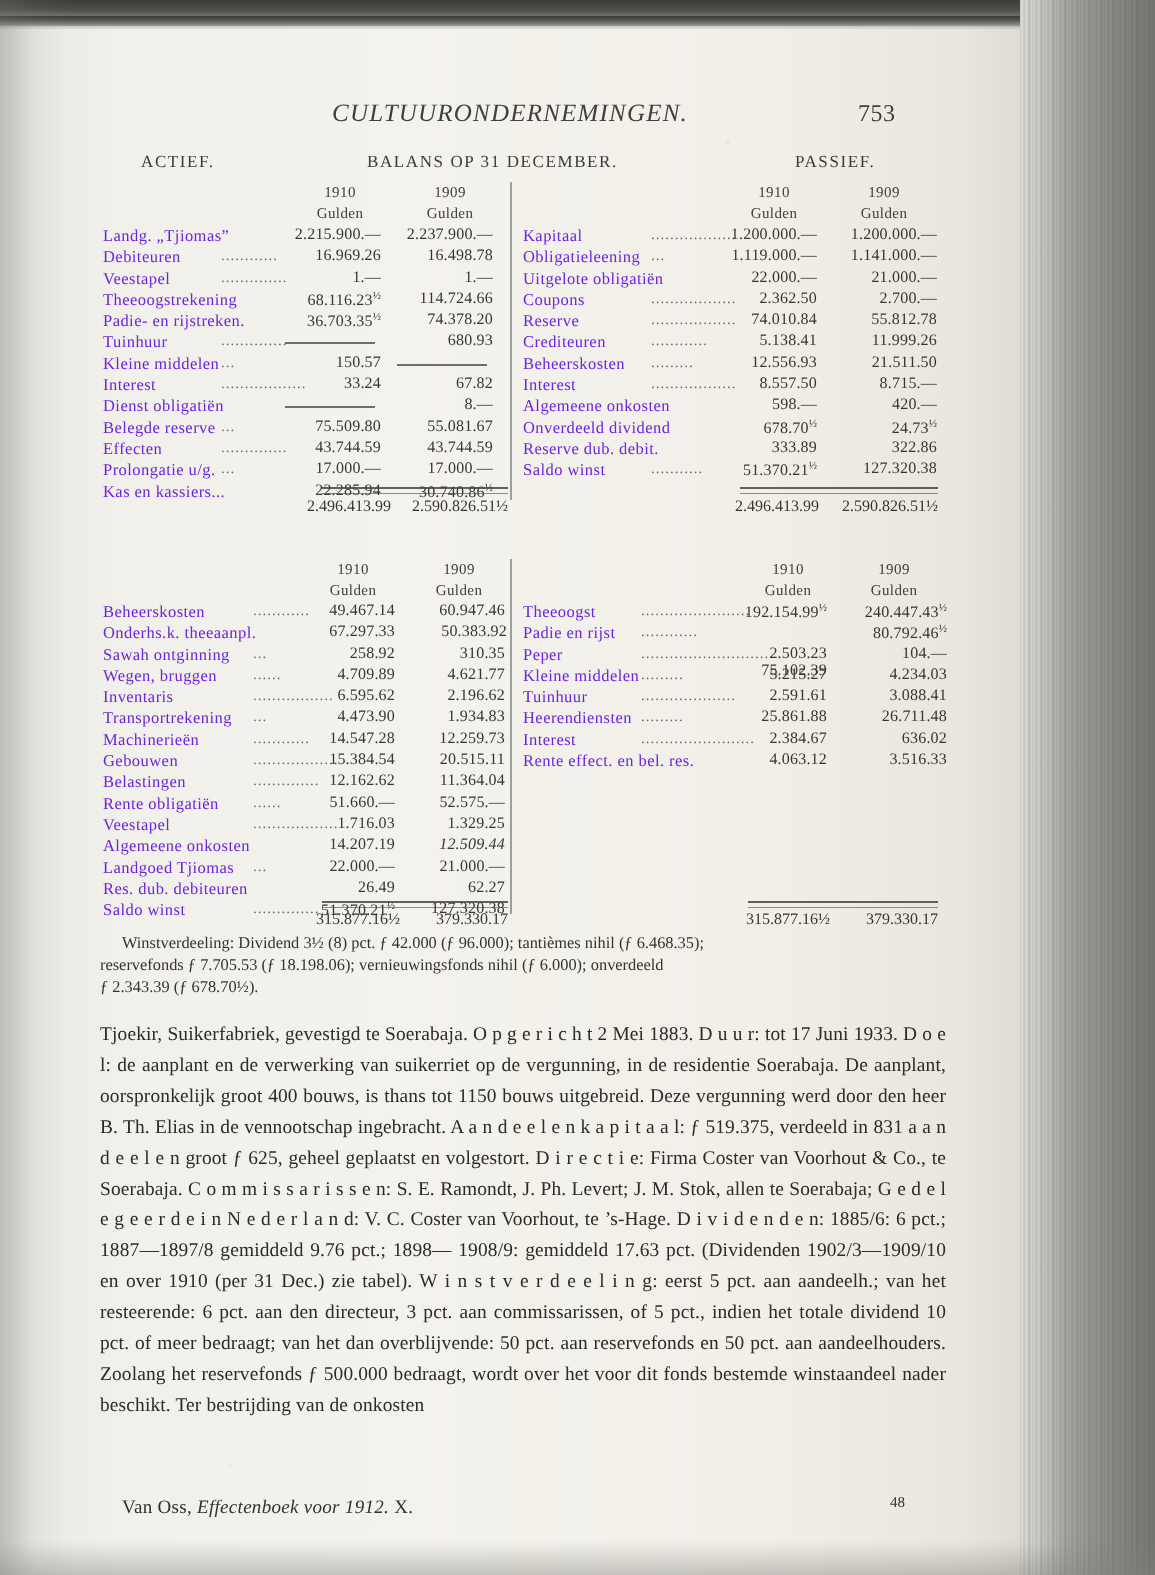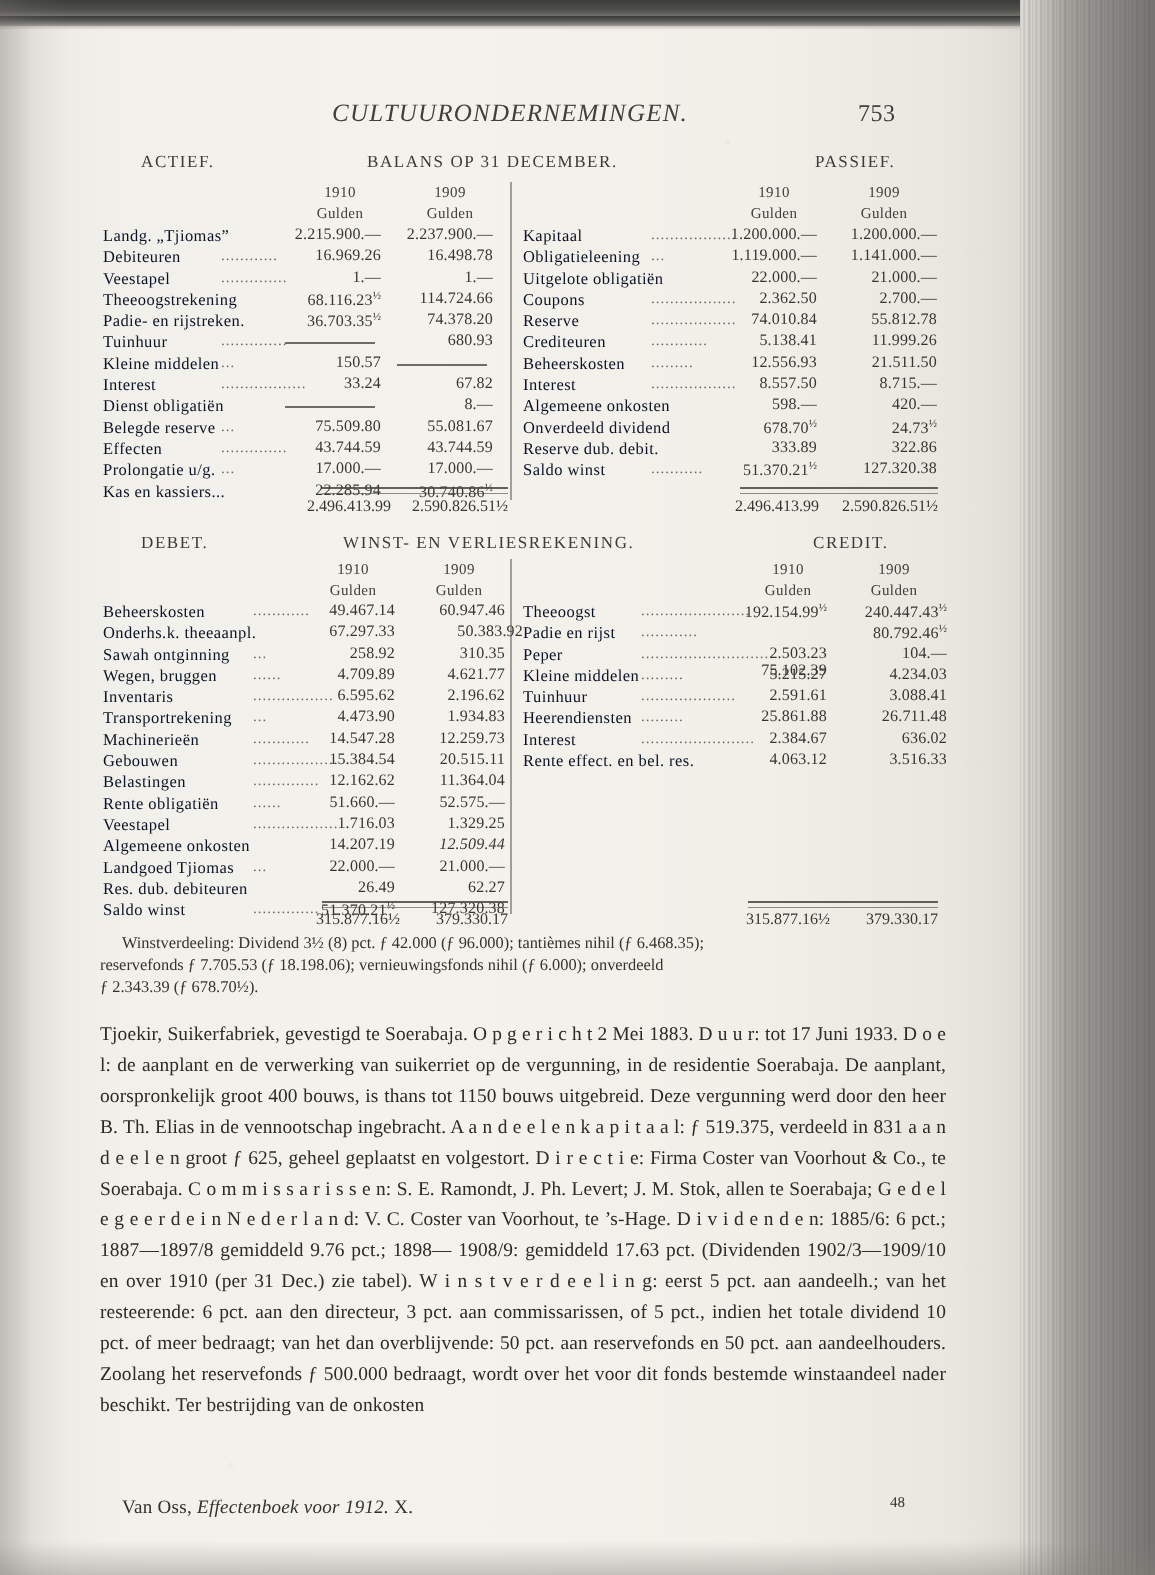--- a/index.html
+++ b/index.html
@@ -77,34 +77,34 @@
     position:absolute;top:101px;left:858px;width:110px;
     font-size:24px;letter-spacing:.5px;color:#434240;
     font-family:"Liberation Serif", serif;
   }
 
   
   .caprow{position:absolute;left:95px;width:880px;height:22px;}
   .caprow span{position:absolute;font-size:17px;letter-spacing:1.6px;color:#3f3e3a;}
   .cap-left{left:46px;}
   .cap-mid{left:272px;}
-  .cap-right{left:720px;}
+  .cap-right{left:700px;}
 
   
   .yrhdr{position:absolute;font-size:15px;letter-spacing:.4px;color:#44433f;text-align:center;width:92px;}
 
   
   .vdiv{position:absolute;width:2px;background:#6d6c67;opacity:.62;}
 
   
   .tbl{position:absolute;}
   .row{position:relative;height:21.3px;}
   .lbl{
     position:absolute;left:0;top:0;font-size:16.5px;letter-spacing:.45px;
-    white-space:nowrap;color:#0f172a;
+    white-space:nowrap;color:#6d28d9;
   }
   .dots{
     position:absolute;top:1px;font-size:15px;letter-spacing:1px;color:#6a6963;
     white-space:nowrap;overflow:hidden;
   }
   .num{
     position:absolute;top:0;font-size:16px;letter-spacing:.2px;
     text-align:right;white-space:nowrap;color:#393833;
     font-family:"Liberation Serif", serif;
   }
@@ -317,25 +317,20 @@
   <div class="trule" style="left:322px;top:487px;width:186px;"></div>
   <div class="trule2" style="left:322px;top:493px;width:186px;"></div>
   <div class="trule" style="left:740px;top:487px;width:198px;"></div>
   <div class="trule2" style="left:740px;top:493px;width:198px;"></div>
 
   <div class="total" style="left:278px;top:498px;width:113px;">2.496.413.99</div>
   <div class="total" style="left:395px;top:498px;width:113px;">2.590.826.51½</div>
   <div class="total" style="left:706px;top:498px;width:113px;">2.496.413.99</div>
   <div class="total" style="left:825px;top:498px;width:113px;">2.590.826.51½</div>
 
-  <div class="caprow" style="top:533px;">
-    <span class="cap-left">DEBET.</span>
-    <span class="cap-mid" style="left:248px;">WINST- EN VERLIESREKENING.</span>
-    <span class="cap-right" style="left:718px;">CREDIT.</span>
-  </div>
 
   <div class="yrhdr" style="left:307px;top:562px;">1910</div>
   <div class="yrhdr" style="left:413px;top:562px;">1909</div>
   <div class="yrhdr" style="left:307px;top:583px;">Gulden</div>
   <div class="yrhdr" style="left:413px;top:583px;">Gulden</div>
   <div class="yrhdr" style="left:742px;top:562px;">1910</div>
   <div class="yrhdr" style="left:848px;top:562px;">1909</div>
   <div class="yrhdr" style="left:742px;top:583px;">Gulden</div>
   <div class="yrhdr" style="left:848px;top:583px;">Gulden</div>
 
@@ -344,21 +339,21 @@
   <div class="tbl" id="tbl-debet" style="left:103px;top:602px;width:400px;">
       <div class="row">
         <span class="lbl">Beheerskosten</span>
         <span class="dots" style="left: 150px; width: 100px;">............</span>
         <span class="num" style="left: 182px; width: 110px;">49.467.14</span>
         <span class="num" style="left: 292px; width: 110px;">60.947.46</span>
       </div>
       <div class="row">
         <span class="lbl">Onderhs.k. theeaanpl.</span>
         <span class="num" style="left: 182px; width: 110px;">67.297.33</span>
-        <span class="num" style="left: 292px; width: 110px; padding-left: 18px;">50.383.92</span>
+        <span class="num" style="left: 276px; width: 110px; padding-left: 18px;">50.383.92</span>
       </div>
       <div class="row">
         <span class="lbl">Sawah ontginning</span>
         <span class="dots" style="left: 150px; width: 100px;">...</span>
         <span class="num" style="left: 182px; width: 110px;">258.92</span>
         <span class="num" style="left: 292px; width: 110px;">310.35</span>
       </div>
       <div class="row">
         <span class="lbl">Wegen, bruggen</span>
         <span class="dots" style="left: 150px; width: 100px;">......</span>

